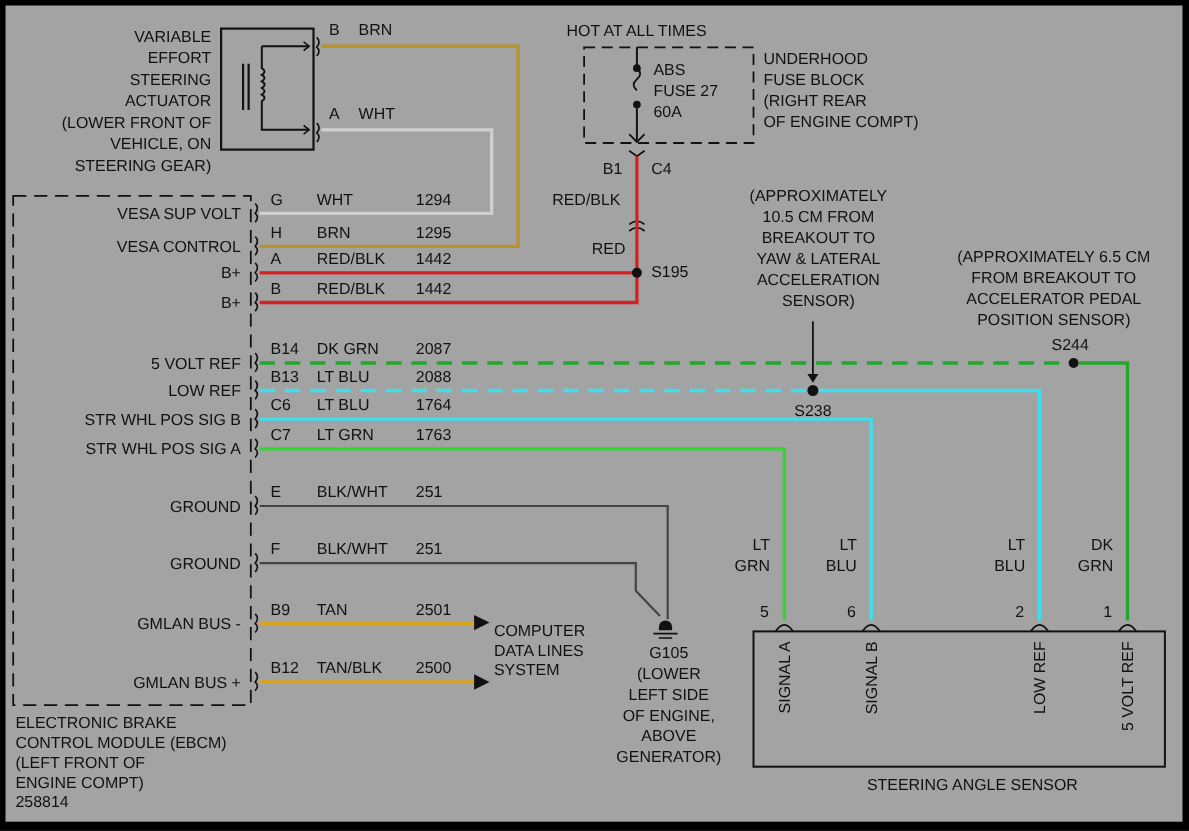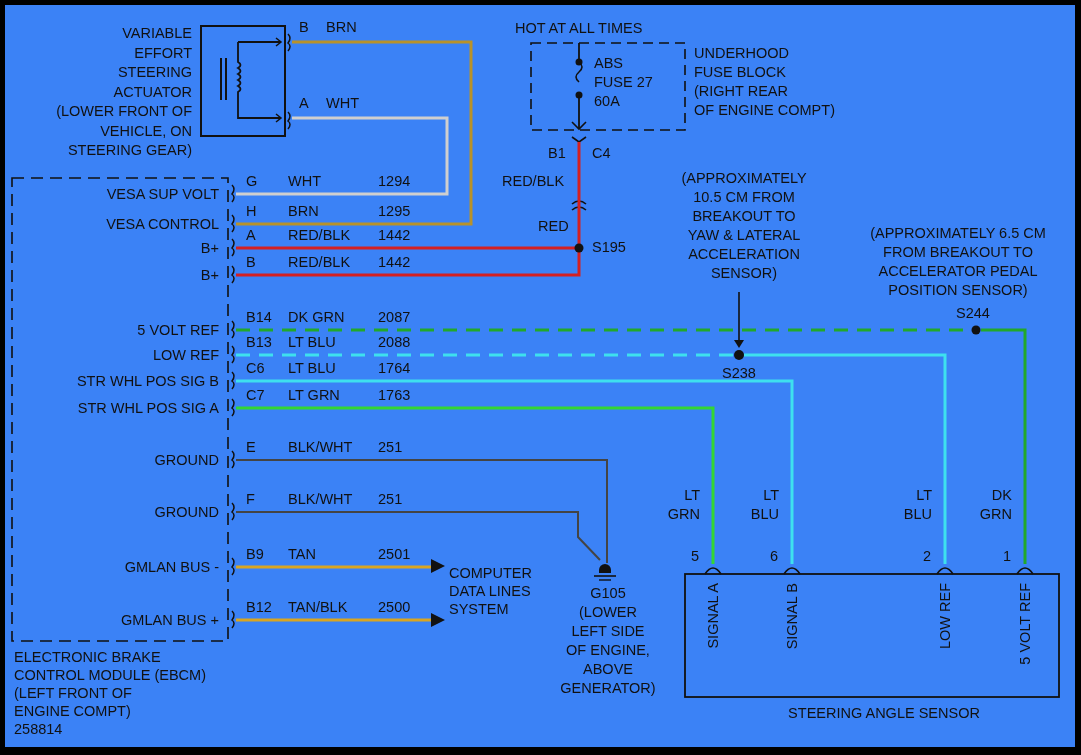--- a/index.html
+++ b/index.html
@@ -1,18 +1,18 @@
 <!DOCTYPE html>
 <html><head>
 <meta charset="utf-8">
 <style>
   html, body { margin: 0; padding: 0; background: #000; }
   body { width: 1081px; height: 755px; overflow: hidden; font-family: "Liberation Sans", sans-serif; }
   #frame { position: absolute; left: 0; top: 0; width: 1081px; height: 755px; background: #000; }
-  #canvas { position: absolute; left: 5px; top: 5px; width: 1070px; height: 742px; background: #3b82f6; }
+  #canvas { position: absolute; left: 5px; top: 5px; width: 1070px; height: 742px; background: #a3a3a3; }
   svg { position: absolute; left: 0; top: 0; }
   .lbl { font-family: "Liberation Sans", sans-serif; font-size: 14.5px; fill: #111; }
 </style>
 </head>
 <body>
 
 <div id="frame">
 <div id="canvas">
 <svg id="dia" width="1070" height="742" viewBox="5 5 1070 742">
 

